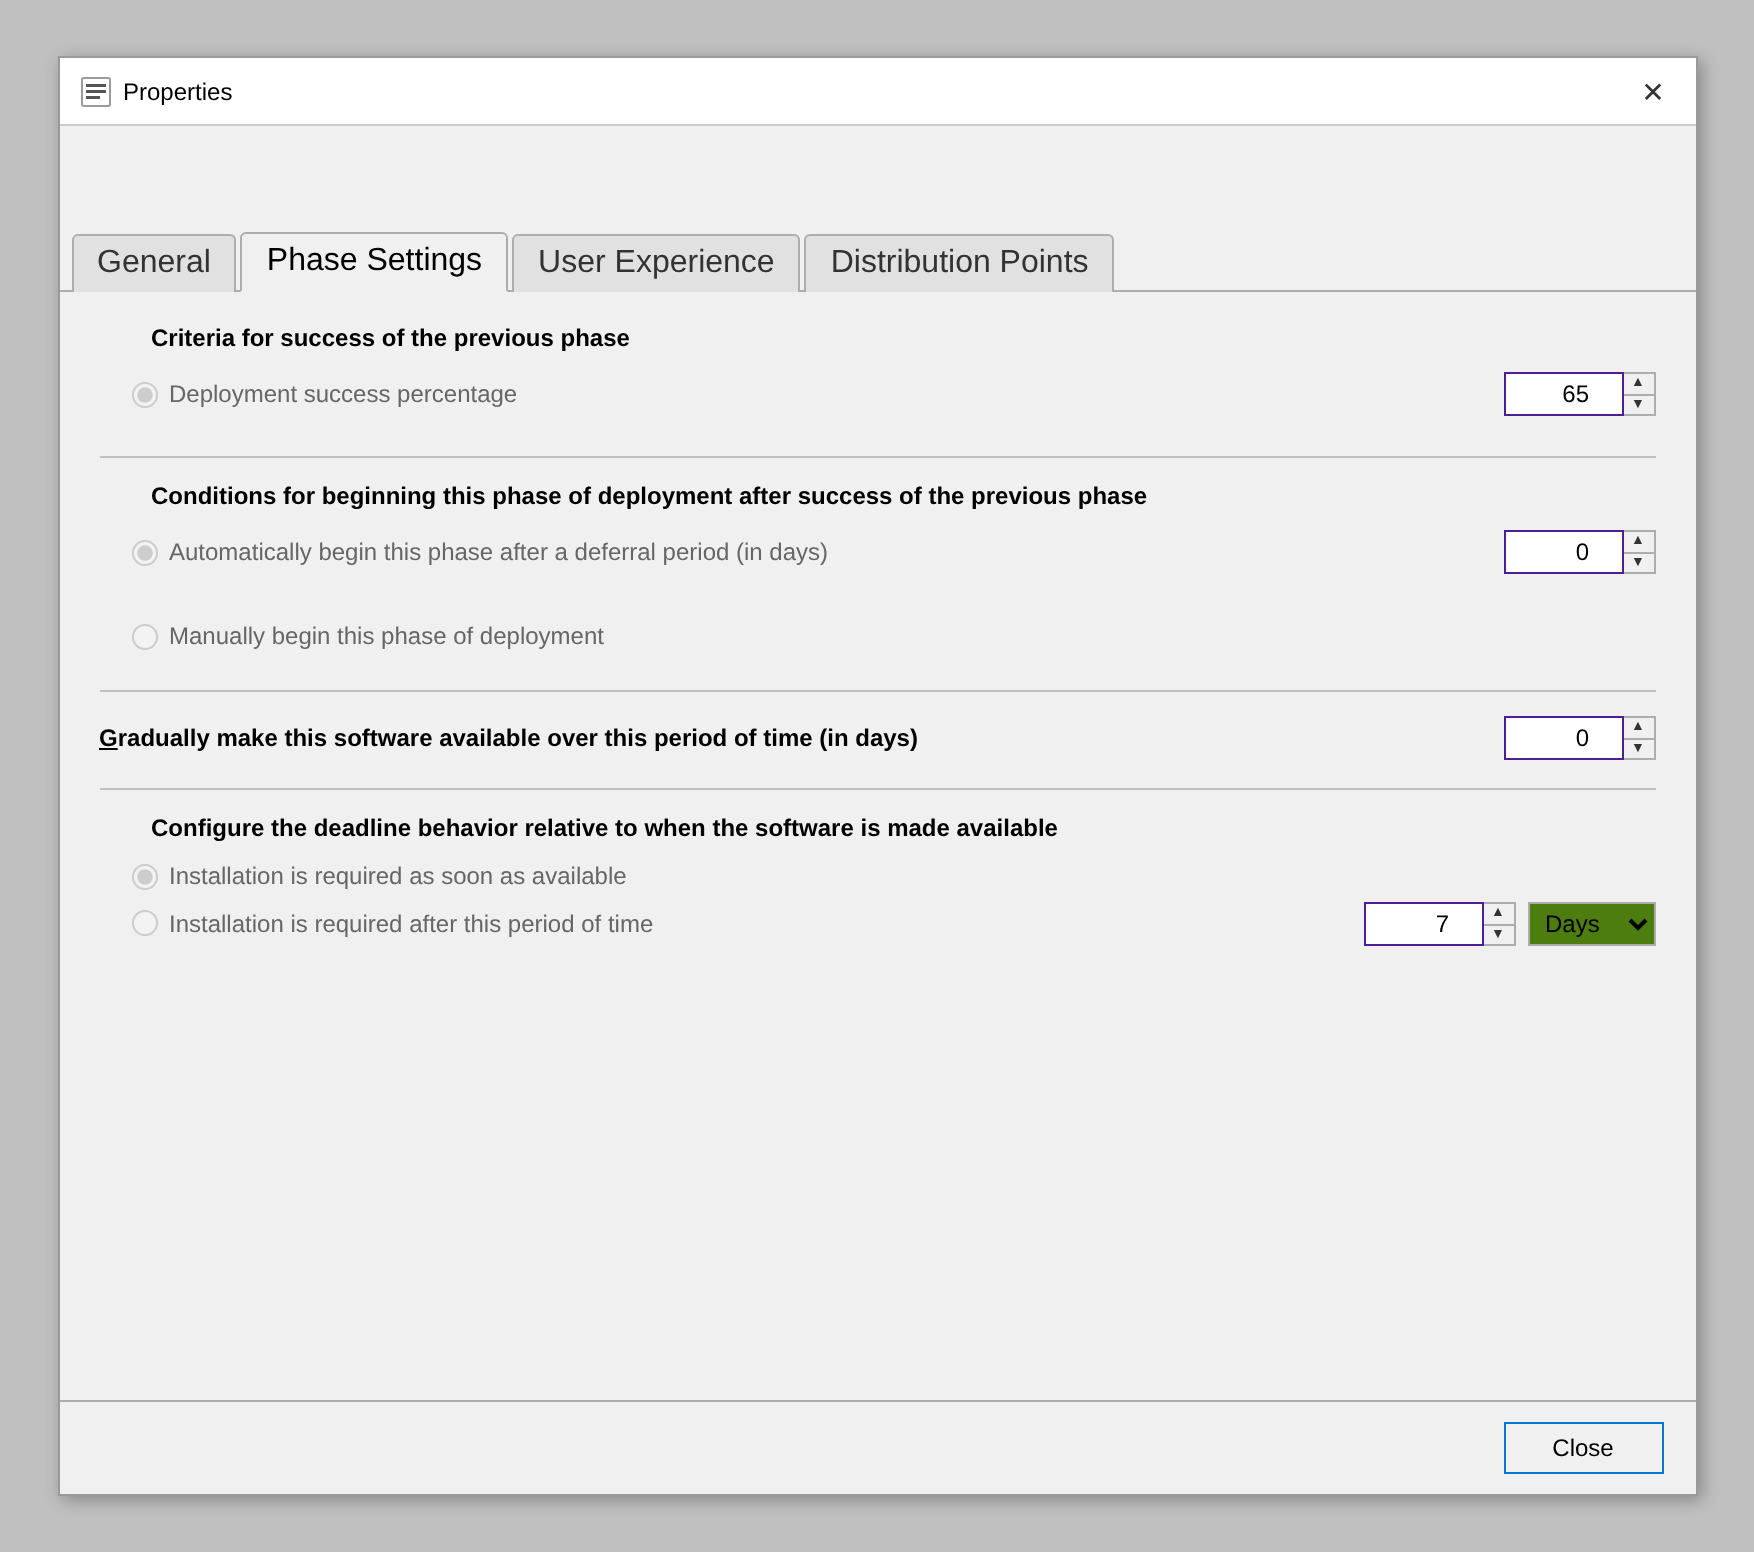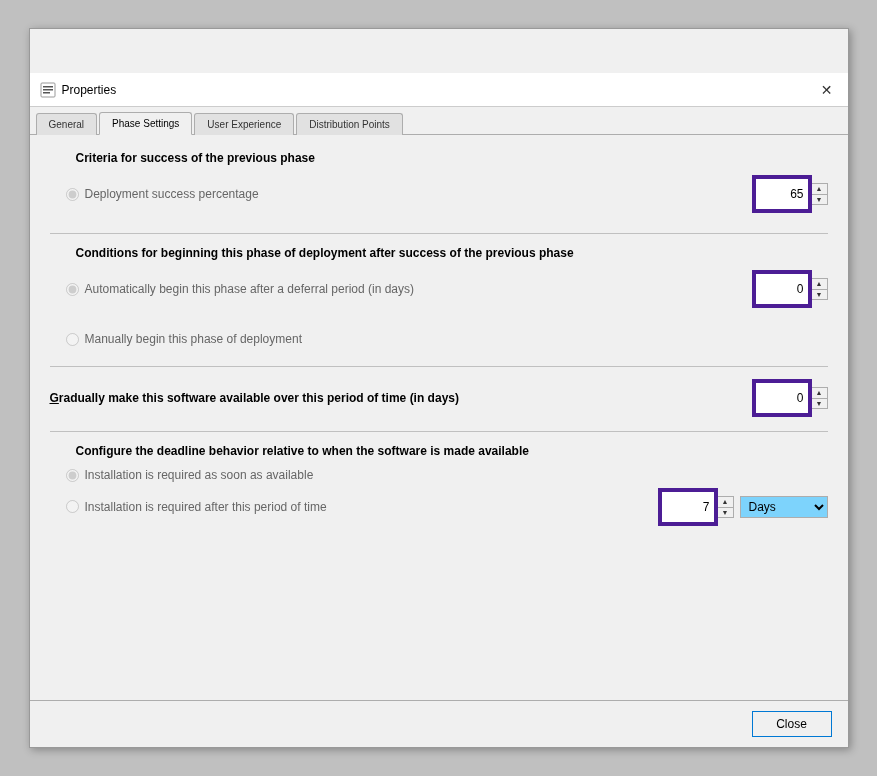--- a/index.html
+++ b/index.html
@@ -23,21 +23,20 @@
       box-shadow: 2px 2px 8px rgba(0,0,0,0.3);
     }
     .title-bar {
       background: #fff;
       border-bottom: 1px solid #ccc;
       padding: 6px 10px;
       display: flex;
       align-items: center;
       justify-content: space-between;
       height: 34px;
-      margin-top: 44px;
     }
     .title-bar-left {
       display: flex;
       align-items: center;
       gap: 6px;
     }
     .title-icon {
       width: 16px;
       height: 16px;
     }
@@ -64,26 +63,27 @@
       display: flex;
       align-items: flex-end;
       padding: 4px 6px 0 6px;
       gap: 2px;
     }
     .tab {
       padding: 5px 12px;
       border: 1px solid #adadad;
       background: #e1e1e1;
       cursor: pointer;
-      font-size: 10px;
+      font-size: 16px;
       color: #333;
       border-bottom: none;
       border-radius: 3px 3px 0 0;
       position: relative;
       bottom: -1px;
+      margin-top: 48px;
     }
     .tab.active {
       background: #f0f0f0;
       border-bottom: 1px solid #f0f0f0;
       font-weight: normal;
       color: #000;
       z-index: 1;
     }
     .content {
       flex: 1;
@@ -116,25 +116,25 @@
     }
     .option-row input[type="radio"] {
       accent-color: #0078d4;
     }
     .spin-container {
       display: flex;
       align-items: center;
     }
     .spin-input {
       width: 60px;
-      height: 38px;
-      border: 4px solid #4c1d95;
+      height: 22px;
+      border: 1px solid #4c1d95;
       background: #fff;
       text-align: right;
-      padding: 0 4px;
+      padding: 0 16px;
       font-size: 12px;
     }
     .spin-buttons {
       display: flex;
       flex-direction: column;
       border: 1px solid #adadad;
       border-left: none;
       height: 22px;
       width: 16px;
     }
@@ -166,24 +166,24 @@
     }
     .standalone-section-label u {
       text-decoration: underline;
     }
     .days-dropdown-container {
       display: flex;
       align-items: center;
       gap: 6px;
     }
     .days-dropdown {
-      width: 88px;
+      width: 64px;
       height: 22px;
       border: 1px solid #adadad;
-      background: #7dd3fc;
+      background: #4d7c0f;
       font-size: 12px;
       cursor: pointer;
       padding: 0 4px;
     }
     .divider {
       border: none;
       border-top: 1px solid #c0c0c0;
       margin: 12px 0;
     }
     .footer {

